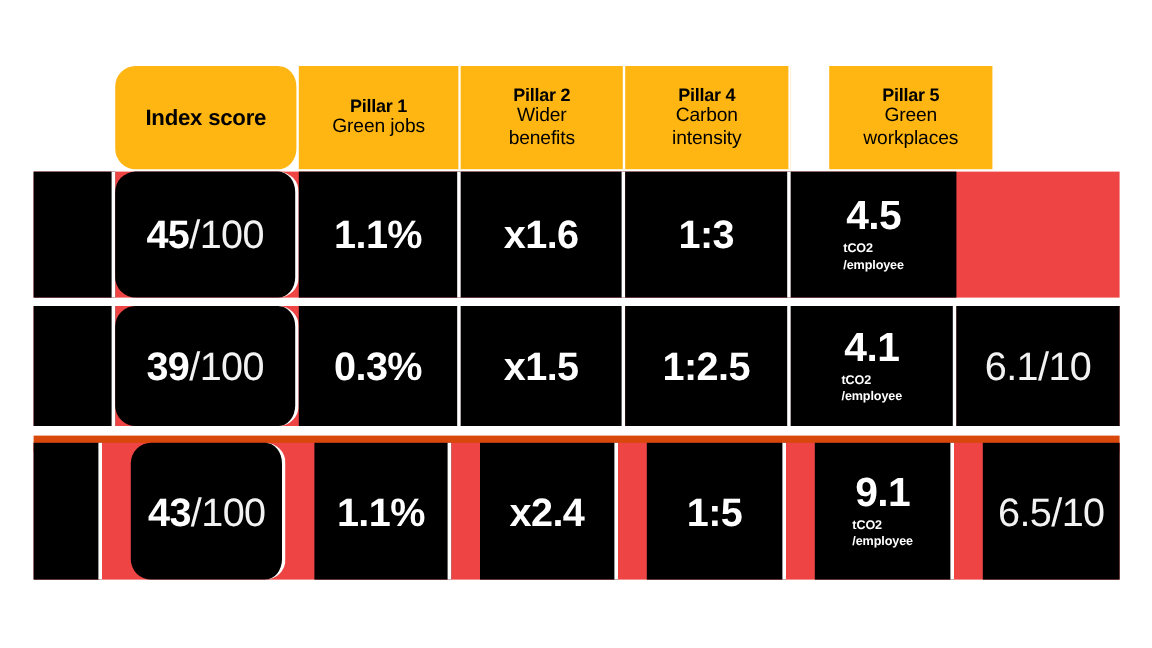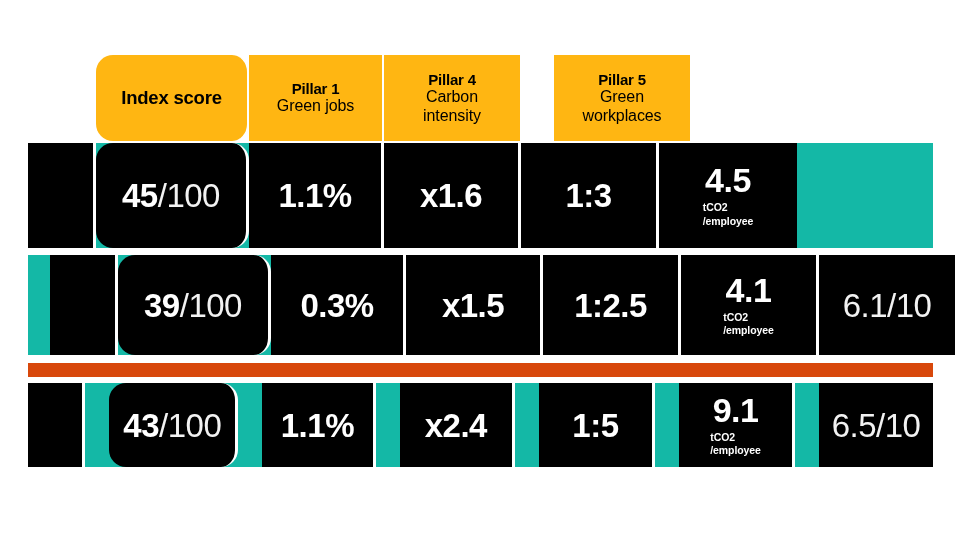--- a/index.html
+++ b/index.html
@@ -70,25 +70,25 @@
   .col-3 { width: 138px; }
   .col-4 { width: 138px; }
   .col-5 { width: 136px; }
 
   
   .data-row {
     position: absolute;
     left: 28px;
     width: 905px;
     display: flex;
-    background: #14b8a6;
+    background: #ef4444;
   }
   .row-1 { top: 143px; height: 105px; }
-  .row-2 { top: 255px; height: 100px; padding-left: 22px; }
-  .row-3 { top: 383px; height: 84px; gap: 24px; }
+  .row-2 { top: 255px; height: 100px; }
+  .row-3 { top: 369px; height: 114px; gap: 24px; }
 
   .dcell {
     background: #000000;
     height: 100%;
     box-sizing: border-box;
     border-right: 3px solid #ffffff;
     display: flex;
     flex-direction: column;
     align-items: center;
     justify-content: center;
@@ -140,20 +140,25 @@
 
     <div class="hcell index-cell col-0">
       <span class="h-main">Index score</span>
     </div>
 
     <div class="hcell col-1">
       <span class="h-main">Pillar 1</span>
       <span class="h-sub">Green jobs</span>
     </div>
 
+    <div class="hcell col-2">
+      <span class="h-main">Pillar 2</span>
+      <span class="h-sub">Wider</span>
+      <span class="h-sub">benefits</span>
+    </div>
 
 
     <div class="hcell col-4">
       <span class="h-main">Pillar 4</span>
       <span class="h-sub">Carbon</span>
       <span class="h-sub">intensity</span>
     </div>
 
     <div class="hcell col-5">
       <span class="h-main">Pillar 5</span>

